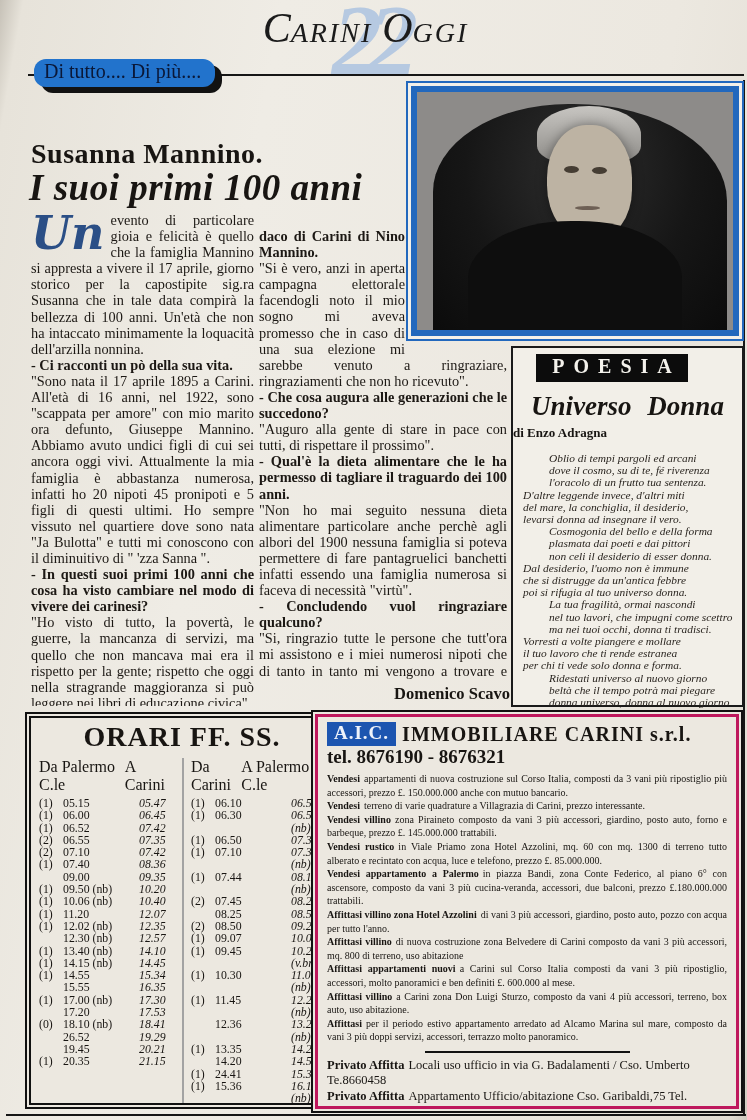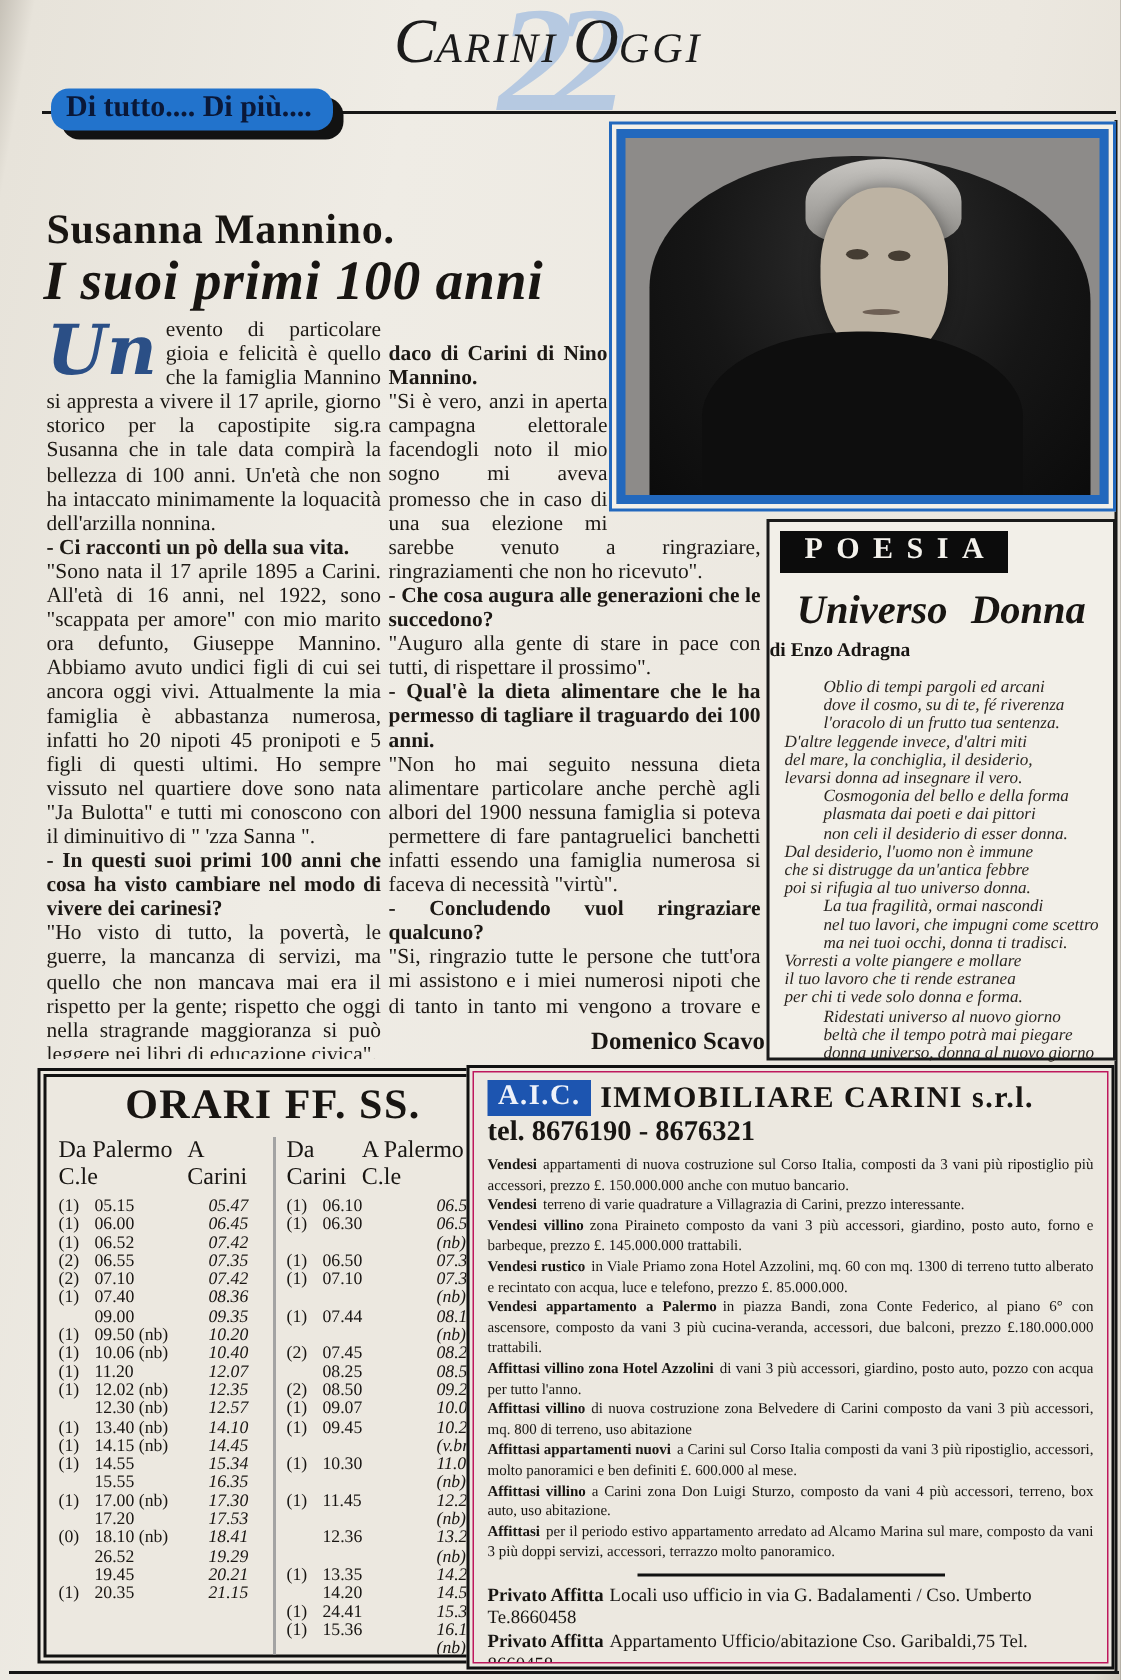--- a/index.html
+++ b/index.html
@@ -13,21 +13,21 @@
     color:#b6c9e1; letter-spacing:-14px; z-index:1; }
   .masthead { position:absolute; top:4px; left:0; right:16px; text-align:center; z-index:2;
     font-weight:400; font-style:italic; color:#1b1b1b; }
   .masthead .lg { font-size:42px; }
   .masthead .sm { font-size:28px; letter-spacing:2px; }
   .masthead .gap { display:inline-block; width:10px; }
   .rule-top { position:absolute; left:28px; top:74px; width:716px; height:2px; background:#161616; z-index:1; }
   .rule-right { position:absolute; left:743px; top:80px; width:2px; height:1034px; background:#161616; }
   .rule-bottom { position:absolute; left:6px; top:1114px; width:740px; height:2px; background:#161616; }
   .badge { position:absolute; left:34px; top:59px; z-index:3; background:#2273cc; color:#0a1838;
-    font-weight:700; font-size:20px; padding:1px 14px 4px 10px; box-shadow:7px 6px 0 #121212;border-radius:12px; }
+    font-weight:400; font-size:20px; padding:1px 14px 4px 10px; box-shadow:7px 6px 0 #121212;border-radius:12px; }
 
   
   .photo-frame { position:absolute; left:406px; top:81px; width:338px; height:260px; background:#f3f0e9;
     border:2px solid #2268bd; padding:3px; z-index:2; }
   .photo-frame-inner { width:100%; height:100%; border:6px solid #2268bd; overflow:hidden; position:relative;
     background:
       radial-gradient(ellipse 70px 50px at 12% 14%, #b3b1ad 0%, rgba(179,177,173,0) 70%),
       radial-gradient(ellipse 60px 42px at 88% 18%, #aca9a5 0%, rgba(172,169,165,0) 70%),
       radial-gradient(ellipse 50px 36px at 30% 8%, #b0aeaa 0%, rgba(176,174,170,0) 70%),
       linear-gradient(100deg,#98employ9692 0%,#8d8b89 50%,#7e7c7a 100%);
@@ -58,21 +58,21 @@
   .col2 { left:259px; top:228px; width:248px; height:452px; }
   .col2-spacer { float:right; width:102px; height:114px; }
   .q { font-weight:700; }
   .dropcap { float:left; font-family:"DejaVu Serif",serif; font-style:italic; font-weight:700;
     font-size:46px; line-height:38px; color:#2b4f86; padding:2px 6px 0 0; }
   .byline { position:absolute; left:318px; top:684px; width:192px; font-weight:700; font-size:16.5px; text-align:right; z-index:2; }
 
   
   .poesia { position:absolute; left:511px; top:346px; width:233px; height:361px; background:#f2efe8;
     border:2px solid #1a1a1a; z-index:2; padding-top:6px; }
-  .poesia-band { margin-left:7px; width:152px; background:#0c0c0c; color:#f4f2ec; text-align:center;
+  .poesia-band { margin-left:23px; width:152px; background:#0c0c0c; color:#f4f2ec; text-align:center;
     font-weight:700; font-size:20px; letter-spacing:9px; padding:1px 0 4px 9px; }
   .poesia-title { text-align:center; font-style:italic; font-weight:700; font-size:27px; margin-top:9px; word-spacing:9px; }
   .poesia-author { text-align:left; font-weight:700; font-size:13px; margin-top:3px; }
   .poem { margin:11px 4px 0 10px; font-style:italic; font-size:11.4px; line-height:12.2px; color:#29241f; }
   .poem-line.ind { padding-left:26px; }
 
   
   .orari { position:absolute; left:25px; top:712px; width:314px; height:397px; border:2px solid #111;
     padding:2px; background:#ece8e0; z-index:2; }
   .orari-inner { width:100%; height:100%; border:2px solid #111; padding-top:3px; overflow:hidden; }
@@ -82,21 +82,21 @@
   .o-half.right { border-left:2px solid #a3a3a3; padding-left:7px; }
   .o-head { display:flex; justify-content:space-between; font-size:16px; margin-bottom:3px; padding-right:10px; }
   .o-row { display:flex; font-size:11.8px; line-height:12.3px; }
   .o-c { width:24px; }
   .o-d { width:76px; }
   .o-a { flex:1;font-style:italic; }
 
   
   .aic { position:absolute; left:311px; top:710px; width:432px; height:403px; border:2px solid #111;
     padding:2px; background:#ece8e0; z-index:2; }
-  .aic-inner { width:100%; height:100%; border:1px solid #be185d; padding:5px 9px 0 9px; overflow:hidden; }
+  .aic-inner { width:100%; height:100%; border:3px solid #be185d; padding:5px 9px 0 9px; overflow:hidden; }
   .aic-badge { display:inline-block; background:#1d55b0; color:#eef2fa; font-weight:700; font-size:19px;
     padding:0 7px 2px; letter-spacing:1px; vertical-align:2px; }
   .aic-name { font-weight:700; font-size:20px; letter-spacing:1px; margin-left:6px; }
   .aic-tel { font-weight:700; font-size:19px; margin:0 0 4px; }
   .listing { font-size:10px; line-height:13.6px; text-align:justify; }
   .listing .lead { font-weight:700; margin-right:4px; }
   .aic-divider { width:205px; height:2px; background:#111; margin:7px auto 5px; }
   .private .listing { font-size:12.5px; line-height:15.5px; text-align:left; }
 </style>
 </head>

